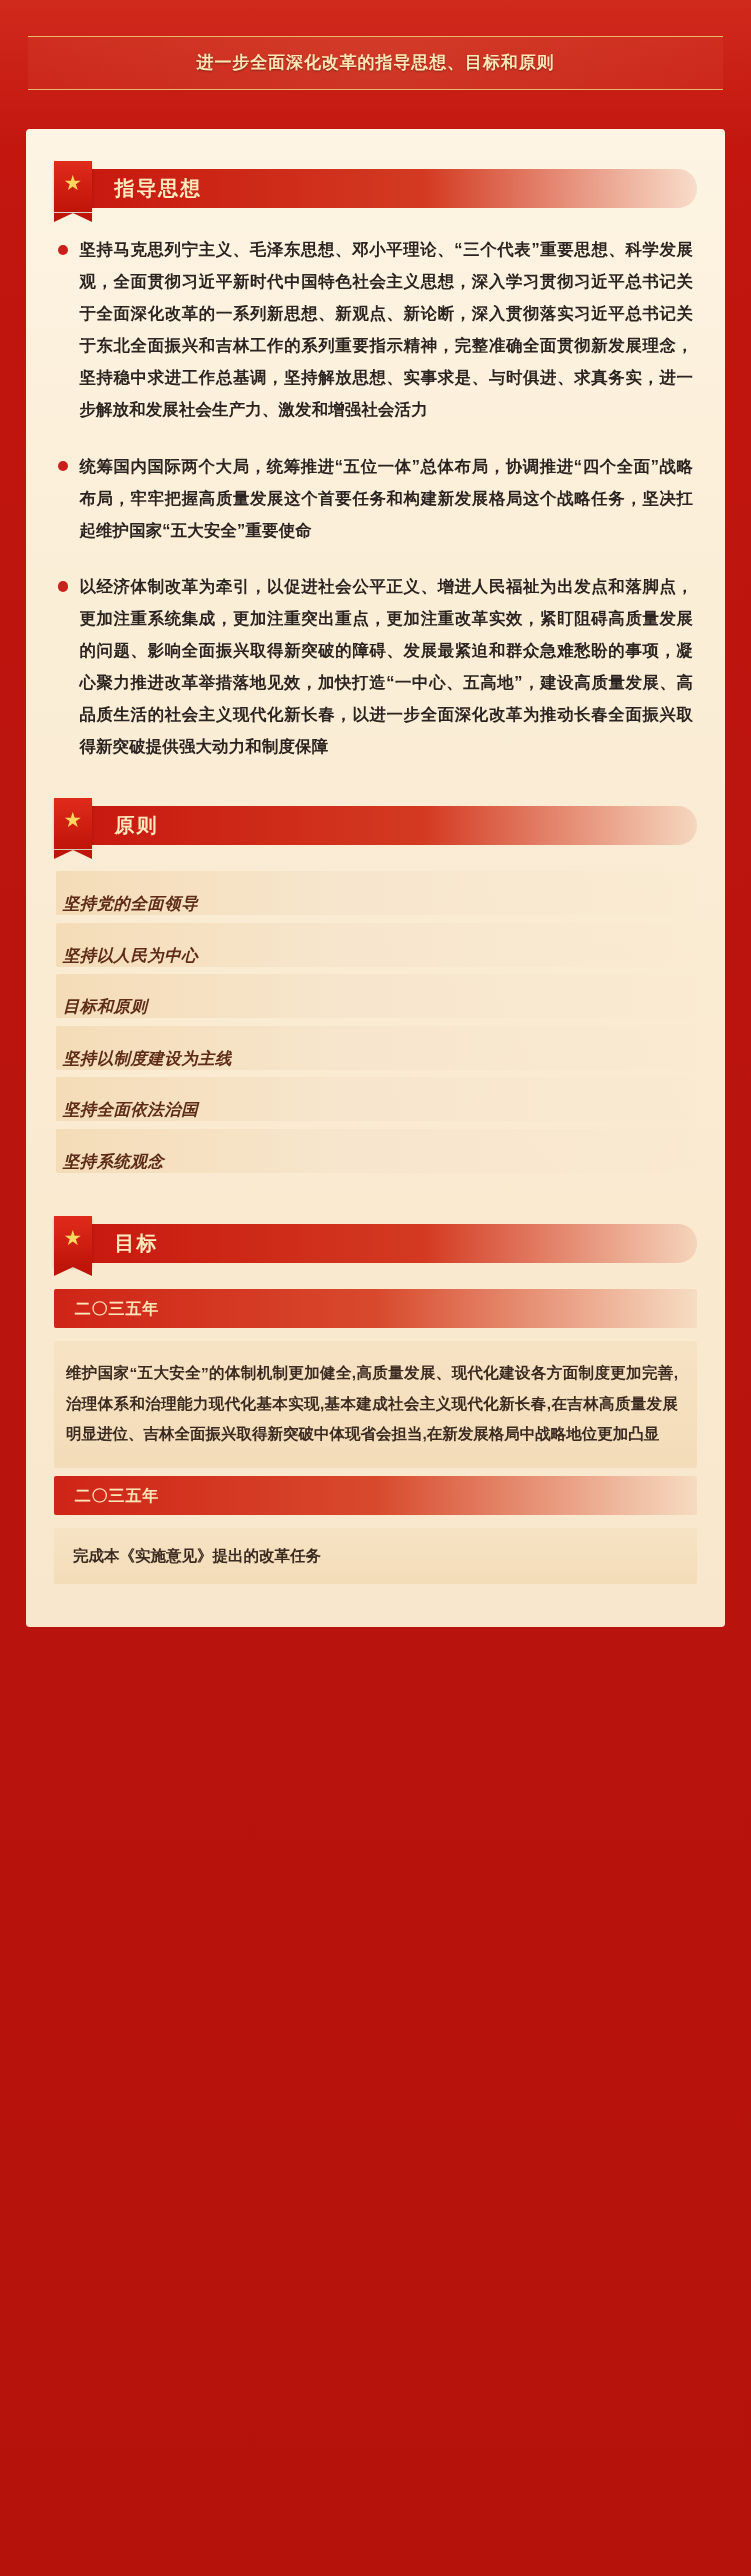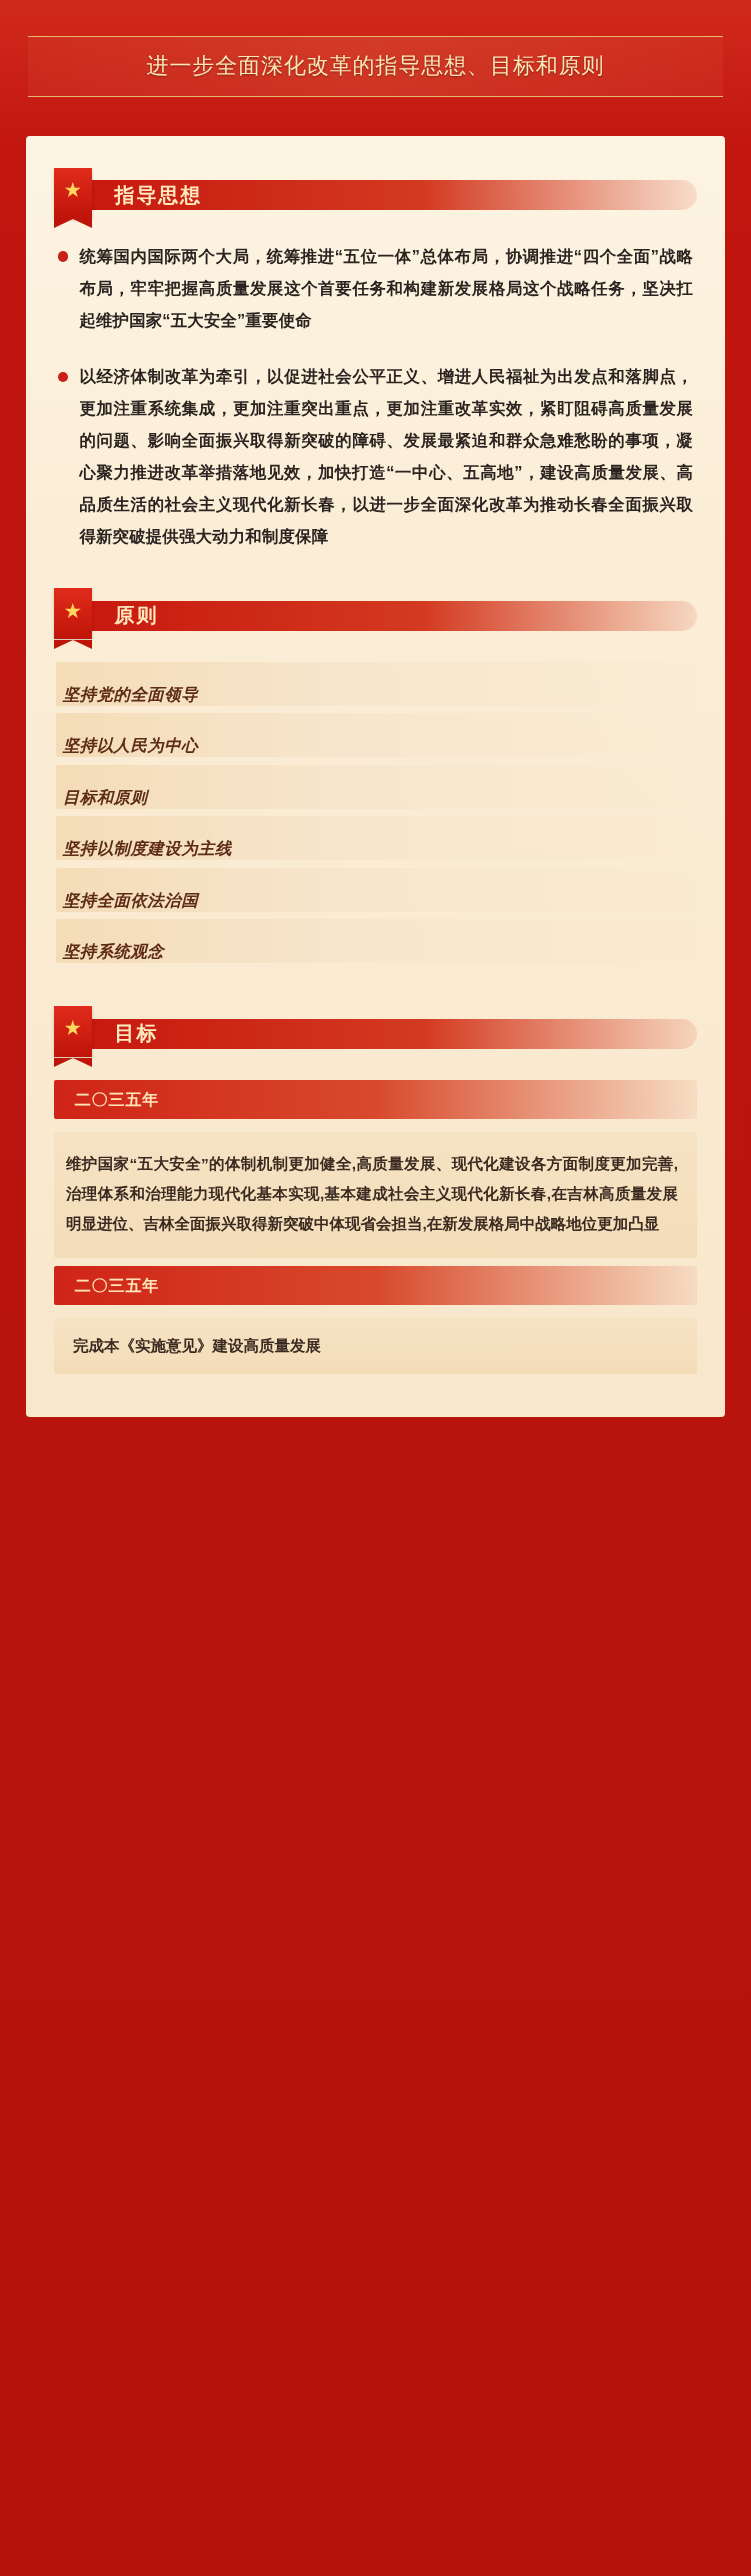--- a/index.html
+++ b/index.html
@@ -32,22 +32,22 @@
   .header-band {
     position: relative;
     margin: 36px 28px 0 28px;
     border-top: 1.9px solid #e8b96a;
     border-bottom: 1.9px solid #e8b96a;
     padding: 15px 9.4px;
     text-align: center;
     background: linear-gradient(90deg, rgba(255,220,150,0.05), rgba(255,220,150,0.12), rgba(255,220,150,0.05));
   }
   .header-title {
-    font-size: 22px;
-    font-weight: normal;
+    font-size: 17px;
+    font-weight: bold;
     letter-spacing: 0.9px;
     color: #fbe6b5;
     text-shadow: 0 0.9px 1.9px rgba(0,0,0,0.35);
     line-height: 1.3;
   }
 
   
   .card {
     margin: 39px 26px 0 26px;
     background: linear-gradient(180deg, #fdf4e3 0%, #fbeed7 30%, #f8e7cc 100%);
@@ -88,21 +88,21 @@
     top: 12.2px; left: 8.4px;
     width: 20.7px; height: 20.7px;
     color: #ffd75e;
     font-size: 20.7px;
     line-height: 20.7px;
     text-align: center;
     z-index: 4;
   }
   .sec-banner .bar {
     flex: 1 1 auto;
-    height: 30px;
+    height: 39px;
     background: linear-gradient(90deg, #c8190f 0%, #d33a21 55%, rgba(211,58,33,0.12) 100%);
     display: flex;
     align-items: center;
     padding-left: 24.4px;
     margin-left: -1.9px;
     border-radius: 0 19px 19px 0;
   }
   .sec-title {
     font-size: 20px;
     font-weight: bold;
@@ -198,20 +198,24 @@
           <div class="star">★</div>
         </div>
         <div class="bar">
           <span class="sec-title">指导思想</span>
         </div>
       </div>
 
       <div class="bullets">
         <div class="bullet-item">
           <span class="bullet-dot"></span>
+          <span class="bullet-text">坚持马克思列宁主义、毛泽东思想、邓小平理论、“三个代表”重要思想、科学发展观，全面贯彻习近平新时代中国特色社会主义思想，深入学习贯彻习近平总书记关于全面深化改革的一系列新思想、新观点、新论断，深入贯彻落实习近平总书记关于东北全面振兴和吉林工作的系列重要指示精神，完整准确全面贯彻新发展理念，坚持稳中求进工作总基调，坚持解放思想、实事求是、与时俱进、求真务实，进一步解放和发展社会生产力、激发和增强社会活力</span>
+        </div>
+        <div class="bullet-item">
+          <span class="bullet-dot"></span>
           <span class="bullet-text">统筹国内国际两个大局，统筹推进“五位一体”总体布局，协调推进“四个全面”战略布局，牢牢把握高质量发展这个首要任务和构建新发展格局这个战略任务，坚决扛起维护国家“五大安全”重要使命</span>
         </div>
         <div class="bullet-item">
           <span class="bullet-dot"></span>
           <span class="bullet-text">以经济体制改革为牵引，以促进社会公平正义、增进人民福祉为出发点和落脚点，更加注重系统集成，更加注重突出重点，更加注重改革实效，紧盯阻碍高质量发展的问题、影响全面振兴取得新突破的障碍、发展最紧迫和群众急难愁盼的事项，凝心聚力推进改革举措落地见效，加快打造“一中心、五高地”，建设高质量发展、高品质生活的社会主义现代化新长春，以进一步全面深化改革为推动长春全面振兴取得新突破提供强大动力和制度保障</span>
         </div>
       </div>
 
       <div class="sec-banner" style="margin-top:41px;">
         <div class="ribbon">
@@ -252,20 +256,20 @@
         </div>
       </div>
 
       <div class="goal-block">
         <div>
           <span class="goal-year">二〇三五年</span>
           <div class="goal-body">维护国家“五大安全”的体制机制更加健全,高质量发展、现代化建设各方面制度更加完善,治理体系和治理能力现代化基本实现,基本建成社会主义现代化新长春,在吉林高质量发展明显进位、吉林全面振兴取得新突破中体现省会担当,在新发展格局中战略地位更加凸显</div>
         </div>
         <div>
           <span class="goal-year">二〇三五年</span>
-          <div class="goal-body compact">完成本《实施意见》建设高质量发展</div>
+          <div class="goal-body compact">完成本《实施意见》提出的改革任务</div>
         </div>
       </div>
 
     </div>
   </div>
 </div>
 
 
 </body></html>

